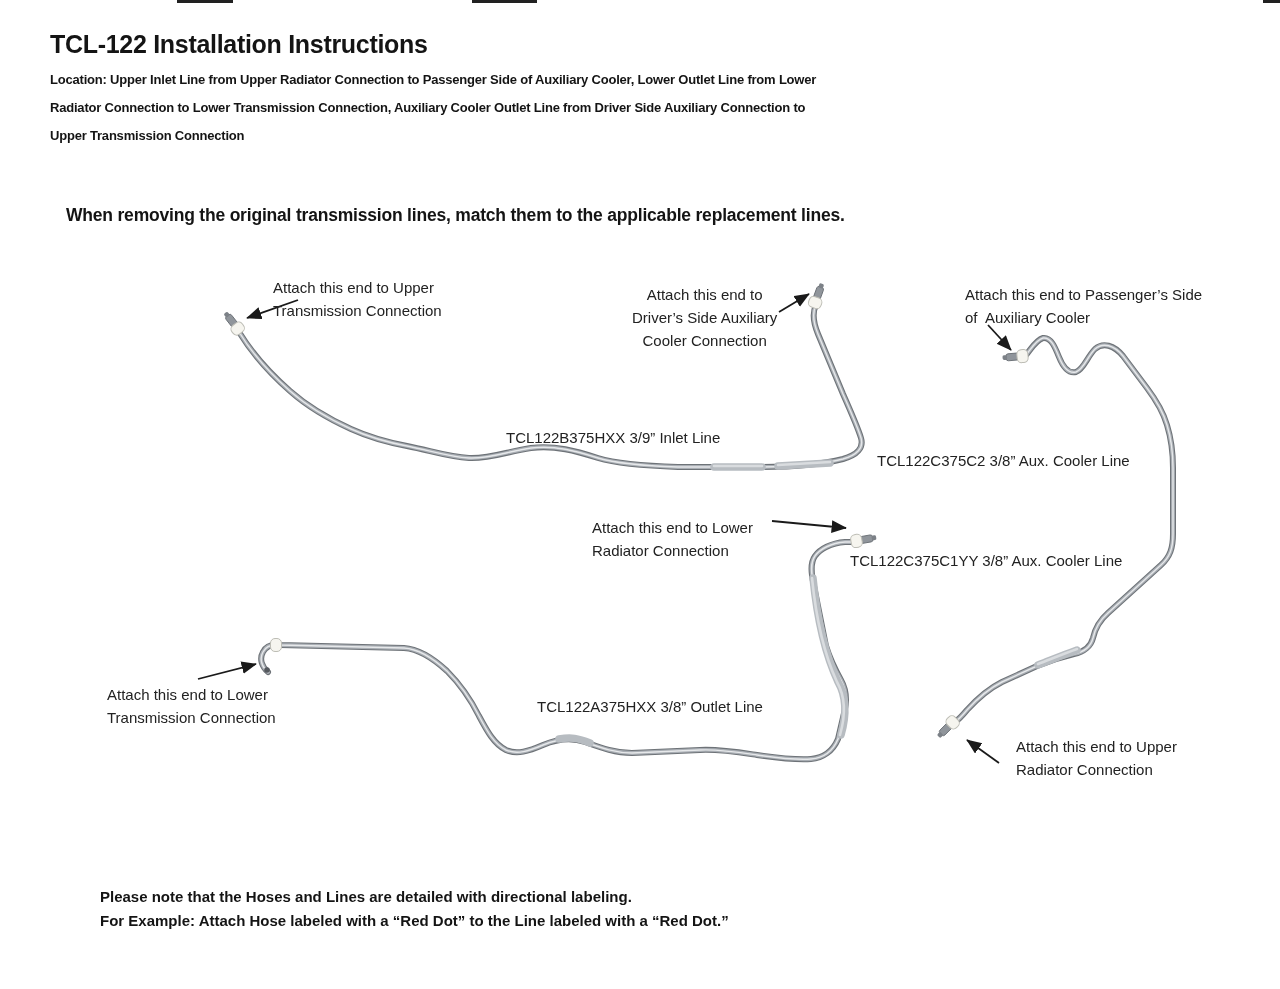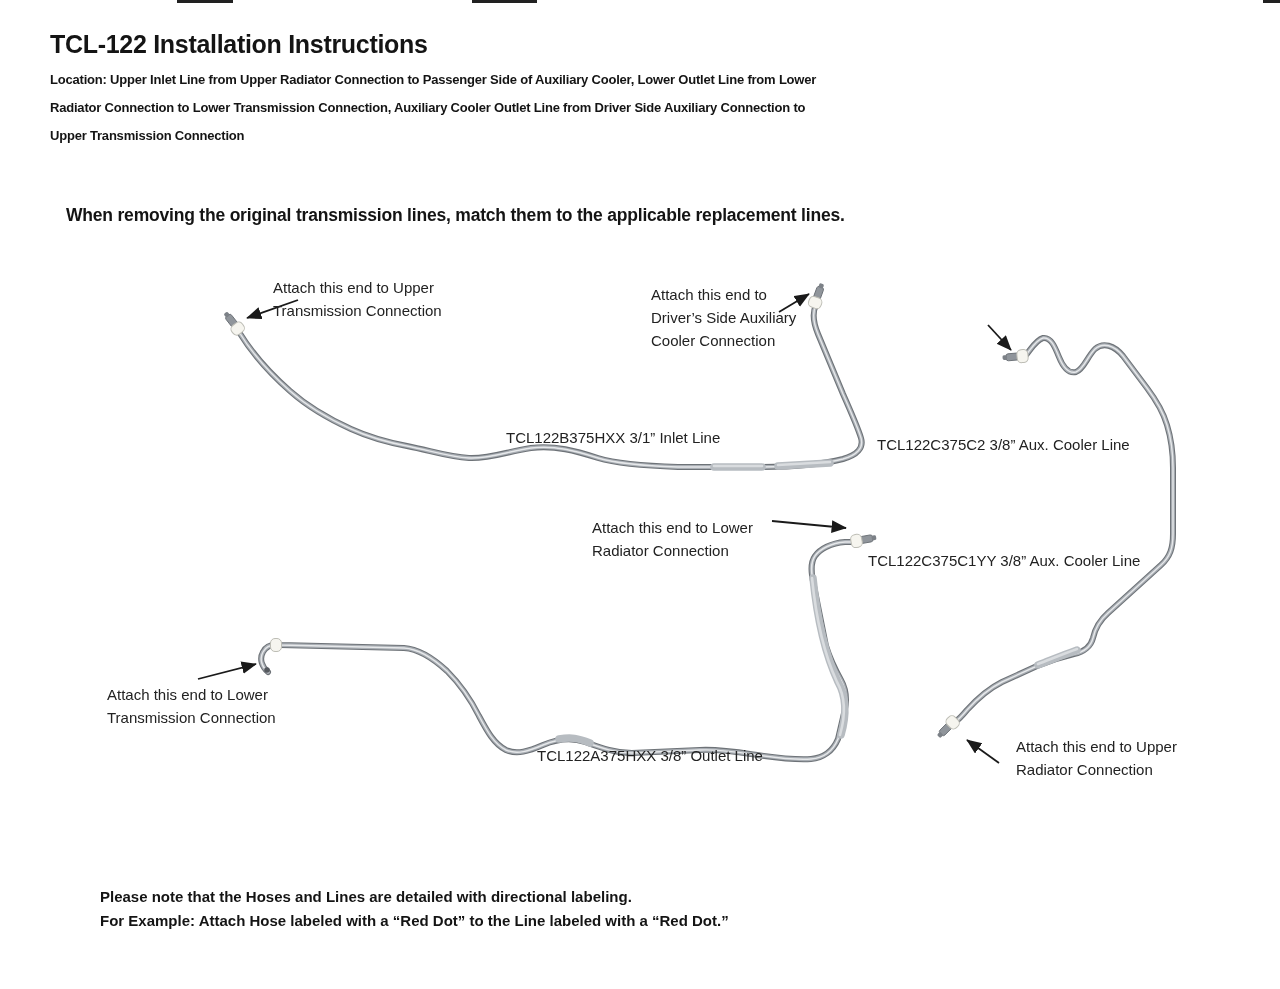--- a/index.html
+++ b/index.html
@@ -111,31 +111,33 @@
       <path class="arrow" d="M 298 300 L 247 318"></path>
       <path class="arrow" d="M 779 312 L 809 294"></path>
       <path class="arrow" d="M 988 325 L 1011 350"></path>
       <path class="arrow" d="M 772 521 L 846 528"></path>
       <path class="arrow" d="M 198 679 L 256 664"></path>
       <path class="arrow" d="M 999 763 L 967 740"></path>
     </svg>
 
     <div class="callout" style="left:273px; top:276px;">Attach this end to Upper
 Transmission Connection</div>
-    <div class="callout" style="left:651px; top:283px;">Attach this end to
+    <div class="callout" style="left:632px; top:283px;text-align:center;">Attach this end to
 Driver’s Side Auxiliary
 Cooler Connection</div>
+    <div class="callout" style="left:965px; top:283px;">Attach this end to Passenger’s Side
+of  Auxiliary Cooler</div>
     <div class="callout" style="left:592px; top:516px;">Attach this end to Lower
 Radiator Connection</div>
     <div class="callout" style="left:107px; top:683px;">Attach this end to Lower
 Transmission Connection</div>
     <div class="callout" style="left:1016px; top:735px;">Attach this end to Upper
 Radiator Connection</div>
 
-    <div class="part-label" style="left:506px; top:429px;">TCL122B375HXX 3/1” Inlet Line</div>
-    <div class="part-label" style="left:877px; top:436px;">TCL122C375C2 3/8” Aux. Cooler Line</div>
-    <div class="part-label" style="left:850px; top:552px;margin-left:18px;">TCL122C375C1YY 3/8” Aux. Cooler Line</div>
-    <div class="part-label" style="left:537px; top:747px;">TCL122A375HXX 3/8” Outlet Line</div>
+    <div class="part-label" style="left:506px; top:429px;">TCL122B375HXX 3/9” Inlet Line</div>
+    <div class="part-label" style="left:877px; top:452px;">TCL122C375C2 3/8” Aux. Cooler Line</div>
+    <div class="part-label" style="left:850px; top:552px;">TCL122C375C1YY 3/8” Aux. Cooler Line</div>
+    <div class="part-label" style="left:537px; top:698px;">TCL122A375HXX 3/8” Outlet Line</div>
   </div>
 
   <p class="footer-note">Please note that the Hoses and Lines are detailed with directional labeling.
 For Example: Attach Hose labeled with a “Red Dot” to the Line labeled with a “Red Dot.”</p>
 </div>
 
 </body></html>

